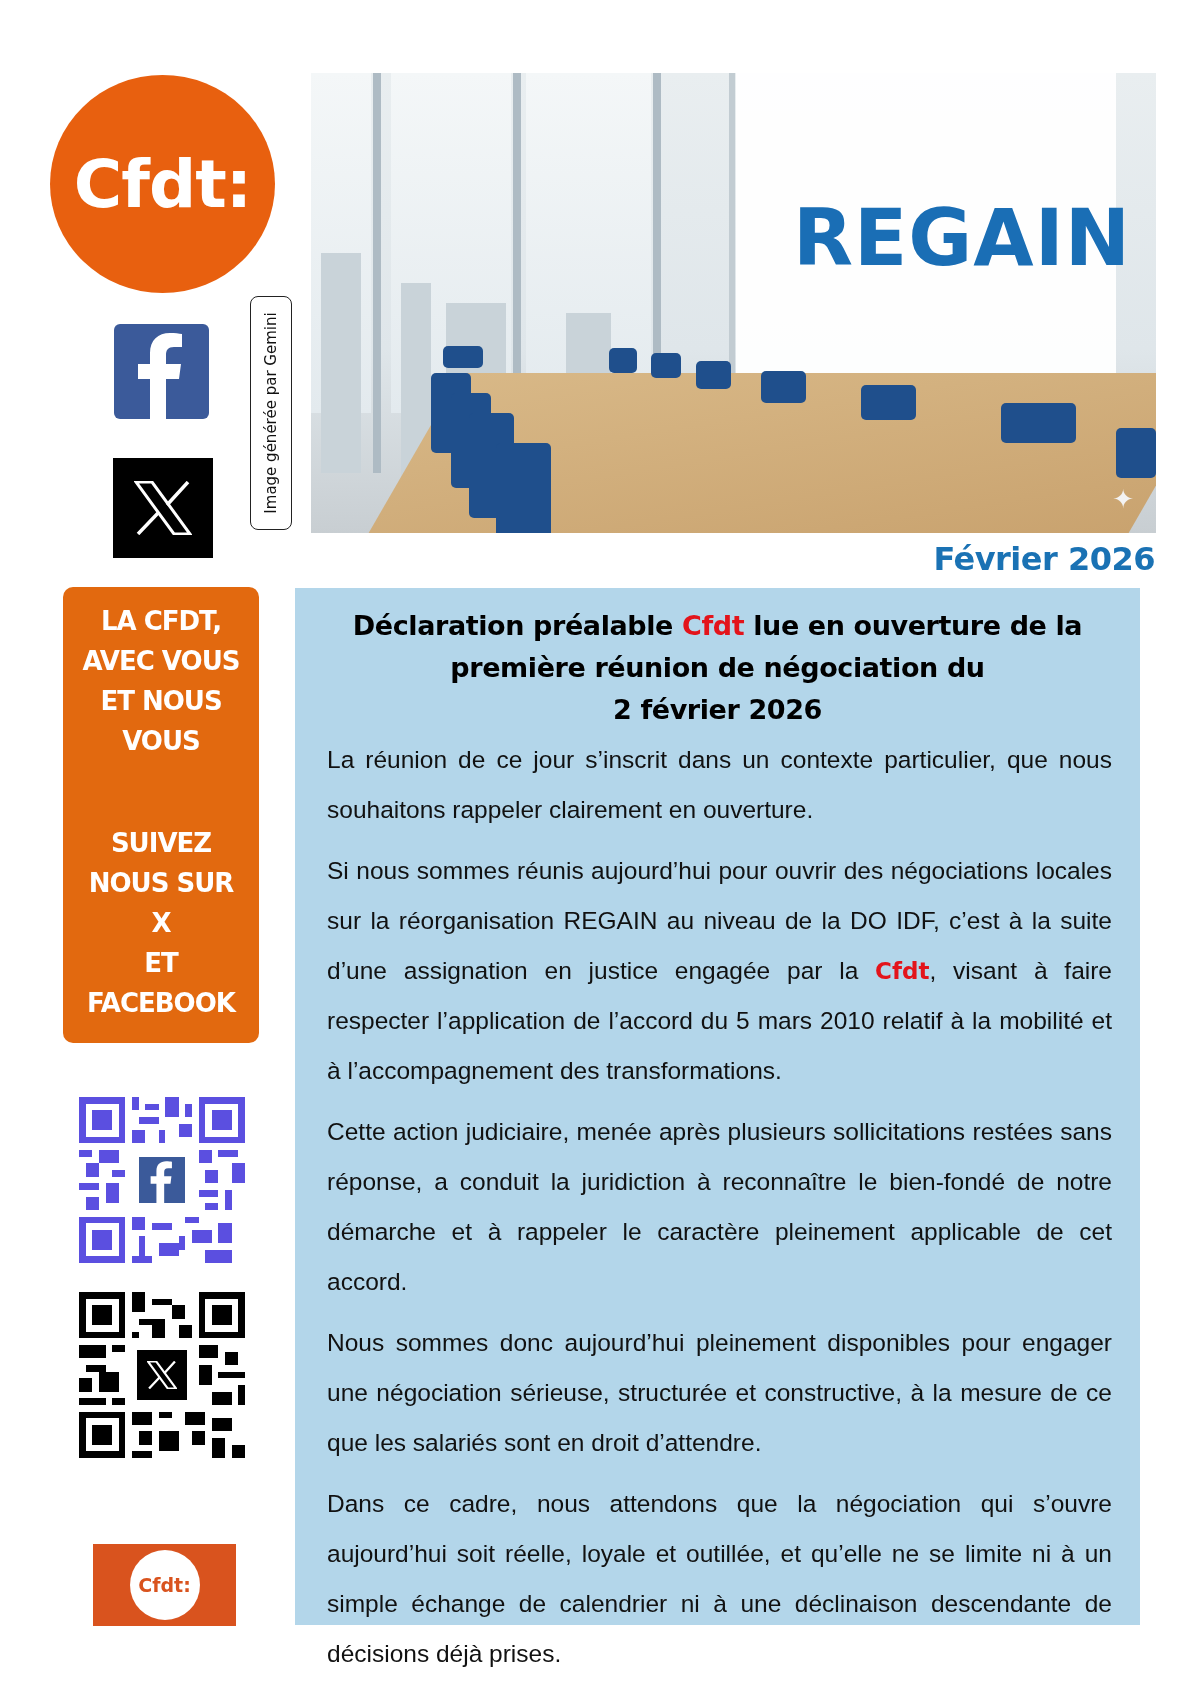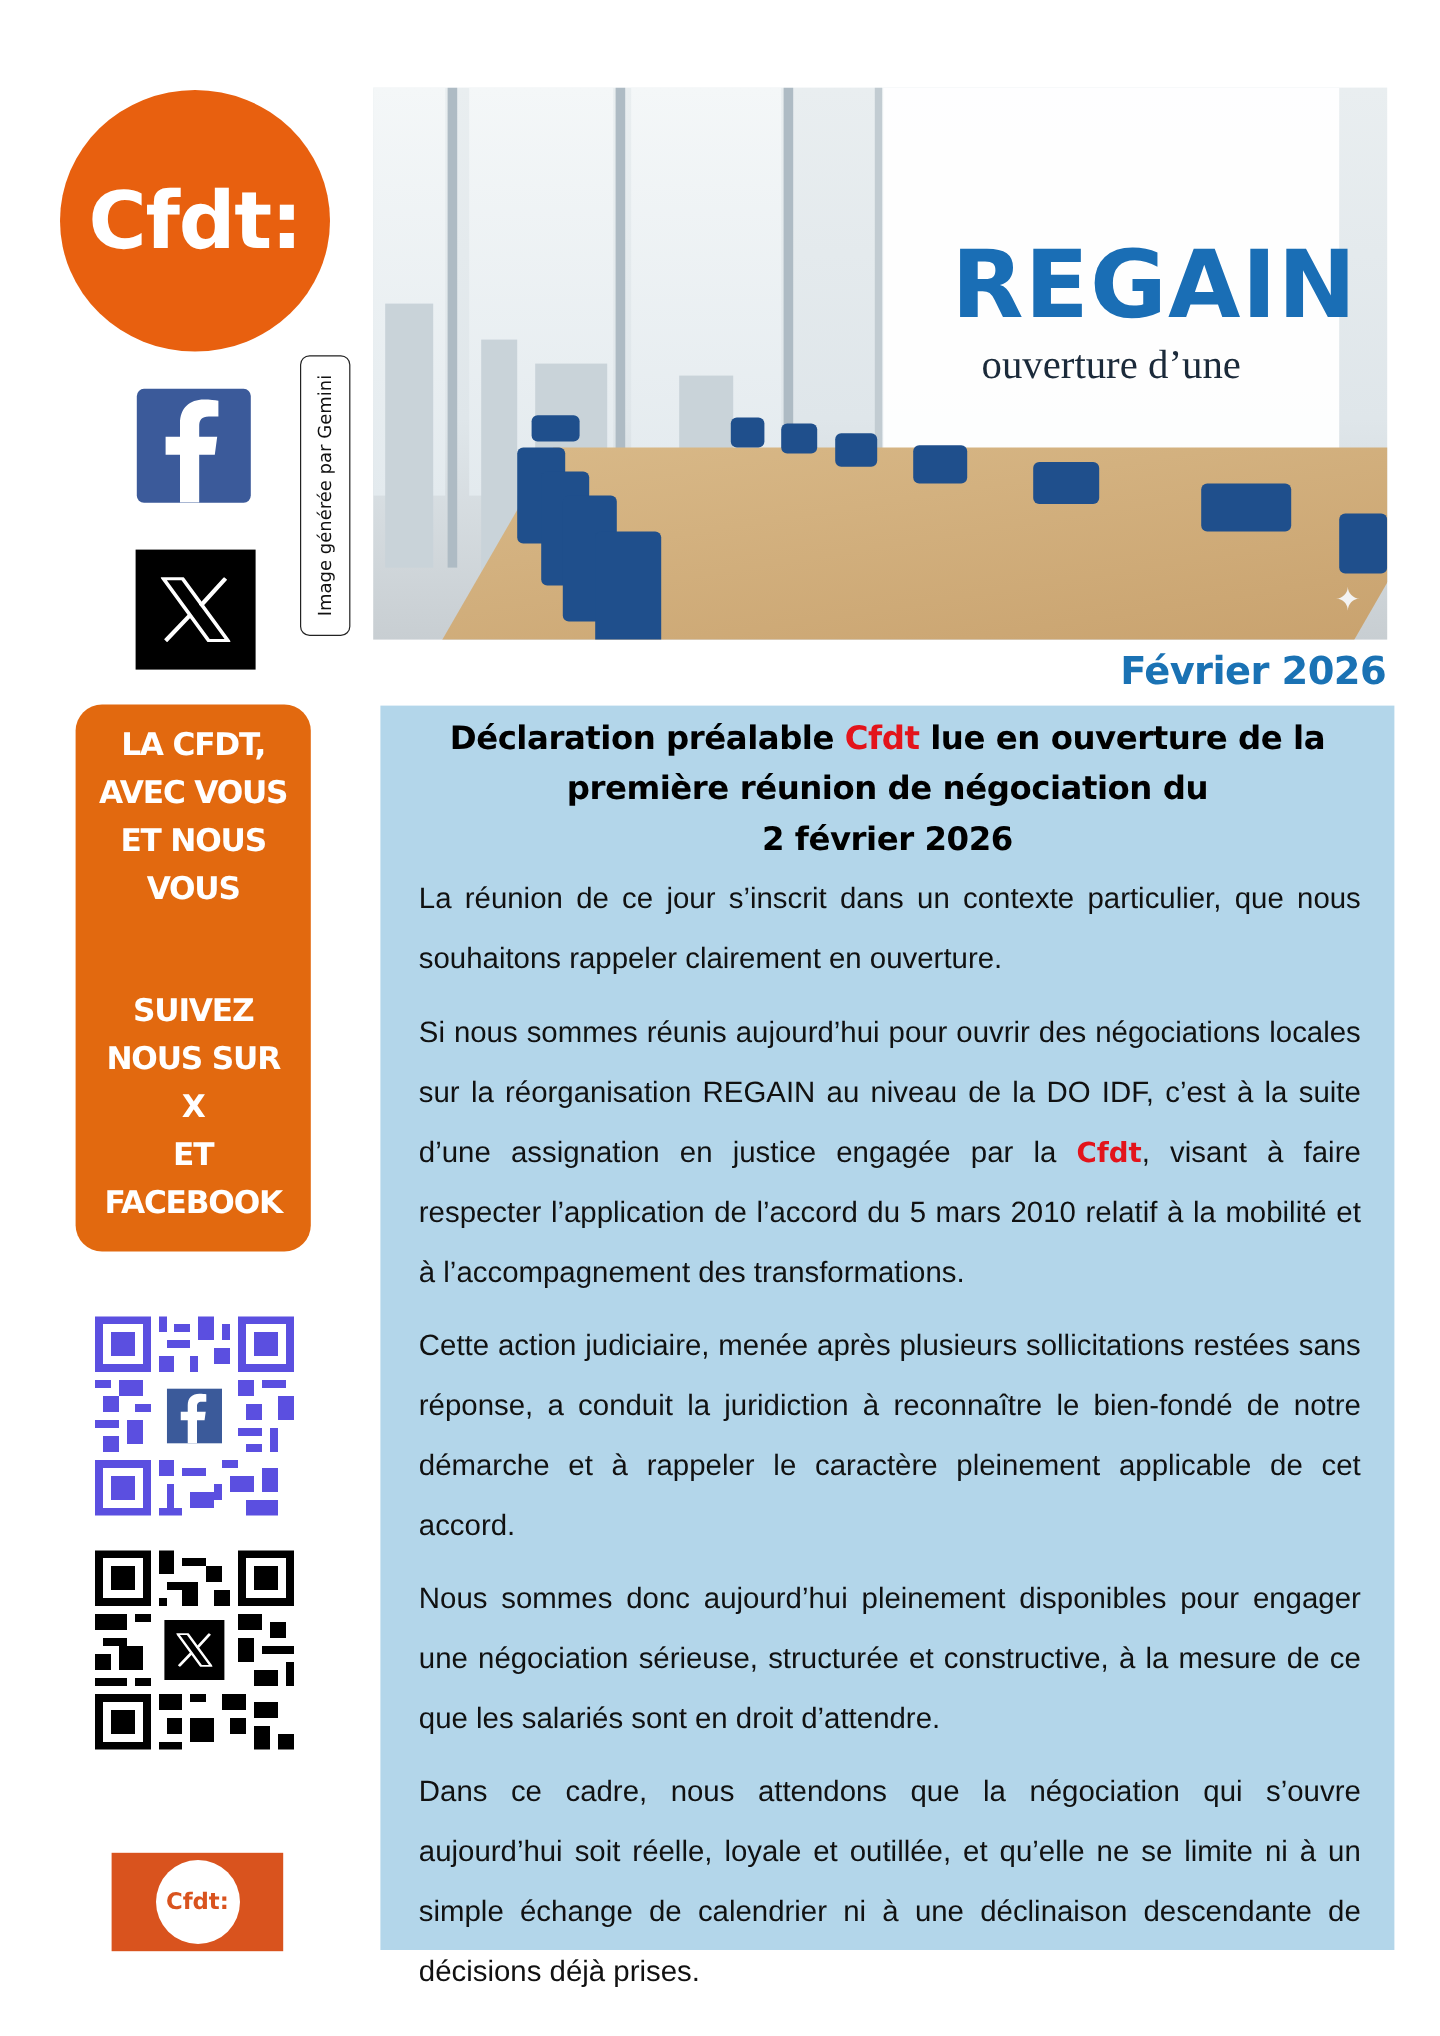--- a/index.html
+++ b/index.html
@@ -19,21 +19,21 @@
   .x-icon { position: absolute; left: 113px; top: 458px; width: 100px; height: 100px;
     background: #000000; display: flex; align-items: center; justify-content: center; }
 
   .gemini-note { position: absolute; left: 250px; top: 296px; width: 42px; height: 234px;
     border: 1.5px solid #222; border-radius: 8px; box-sizing: border-box;
     display: flex; align-items: center; justify-content: center; }
   .gemini-note span { transform: rotate(-90deg); white-space: nowrap; font-size: 15px; color: #111;
     font-family: "DejaVu Sans", sans-serif; }
 
   .slogan-box { position: absolute; left: 63px; top: 587px; width: 196px; height: 456px;
-    background: #e2690f; border-radius: 22px; color: #ffffff; text-align: center;
+    background: #e2690f; border-radius: 10px; color: #ffffff; text-align: center;
     font-family: "DejaVu Sans", sans-serif; font-weight: bold; font-size: 26px; line-height: 40px;
     letter-spacing: -1px; box-sizing: border-box; padding-top: 14px; }
   .slogan-box .gap { height: 62px; }
 
   .qr { position: absolute; width: 166px; height: 166px; }
   .qr-fb { left: 79px; top: 1097px; }
   .qr-x { left: 79px; top: 1292px; }
   .qr .center { position: absolute; left: 58px; top: 58px; width: 50px; height: 50px;
     display: flex; align-items: center; justify-content: center; }
 
@@ -58,22 +58,22 @@
     color: #1b2a3a; font-family: "Liberation Serif", serif; font-size: 34px; line-height: 37px; }
   .hero .table { position: absolute; left: 150px; top: 300px; width: 760px; height: 200px;
     background: linear-gradient(170deg,#d8b887,#c7a06c); transform: skewX(-30deg); transform-origin: left top; }
   .hero .chair { position: absolute; background: #1f4f8c; border-radius: 5px; }
   .hero .sparkle { position: absolute; right: 22px; bottom: 18px; color: #f3f3f3; font-size: 26px; }
 
   
   .date { position: absolute; right: 45px; top: 540px; color: #1a72b4; font-weight: bold;
     font-size: 32px; font-family: "DejaVu Sans", sans-serif; letter-spacing: -0.5px; }
 
-  .main-box { position: absolute; left: 317px; top: 588px; width: 845px; height: 1037px;
-    background: #b3d6ea; box-sizing: border-box; padding: 7px 28px 0 28px; }
+  .main-box { position: absolute; left: 295px; top: 588px; width: 845px; height: 1037px;
+    background: #b3d6ea; box-sizing: border-box; padding: 17px 28px 0 28px; }
   .main-title { text-align: center; font-family: "DejaVu Sans", sans-serif; font-weight: bold;
     font-size: 27px; line-height: 42px; color: #000; letter-spacing: -0.4px; margin: 0 0 4px 0; }
   .red { color: #e3141b; }
   .para { font-family: "Liberation Sans", sans-serif; font-size: 24.5px; line-height: 50px;
     color: #111; text-align: justify; margin: 0 0 11px 4px; }
   .para .red { font-weight: bold; font-family: "DejaVu Sans", sans-serif; font-size: 23px; }
 </style>
 </head>
 <body>
 
@@ -165,21 +165,20 @@
   <div class="bldg" style="left:90px;top:210px;width:30px;height:200px;"></div>
   <div class="bldg" style="left:135px;top:230px;width:60px;height:180px;"></div>
   <div class="bldg" style="left:255px;top:240px;width:45px;height:160px;"></div>
   <div class="mullion" style="left:62px;"></div>
   <div class="mullion" style="left:202px;"></div>
   <div class="mullion" style="left:342px;"></div>
   <div class="mullion" style="left:418px;width:6px;background:#c2ccd2;"></div>
   <div class="panel"></div>
   <div class="regain">REGAIN</div>
   <div class="sub">
-    <div>ouverture d’une</div>
   </div>
   <div class="table"></div>
   <div class="chair" style="left:120px;top:300px;width:40px;height:80px;"></div>
   <div class="chair" style="left:140px;top:320px;width:40px;height:95px;"></div>
   <div class="chair" style="left:158px;top:340px;width:45px;height:105px;"></div>
   <div class="chair" style="left:185px;top:370px;width:55px;height:95px;"></div>
   <div class="chair" style="left:132px;top:273px;width:40px;height:22px;"></div>
   <div class="chair" style="left:298px;top:275px;width:28px;height:25px;"></div>
   <div class="chair" style="left:340px;top:280px;width:30px;height:25px;"></div>
   <div class="chair" style="left:385px;top:288px;width:35px;height:28px;"></div>

